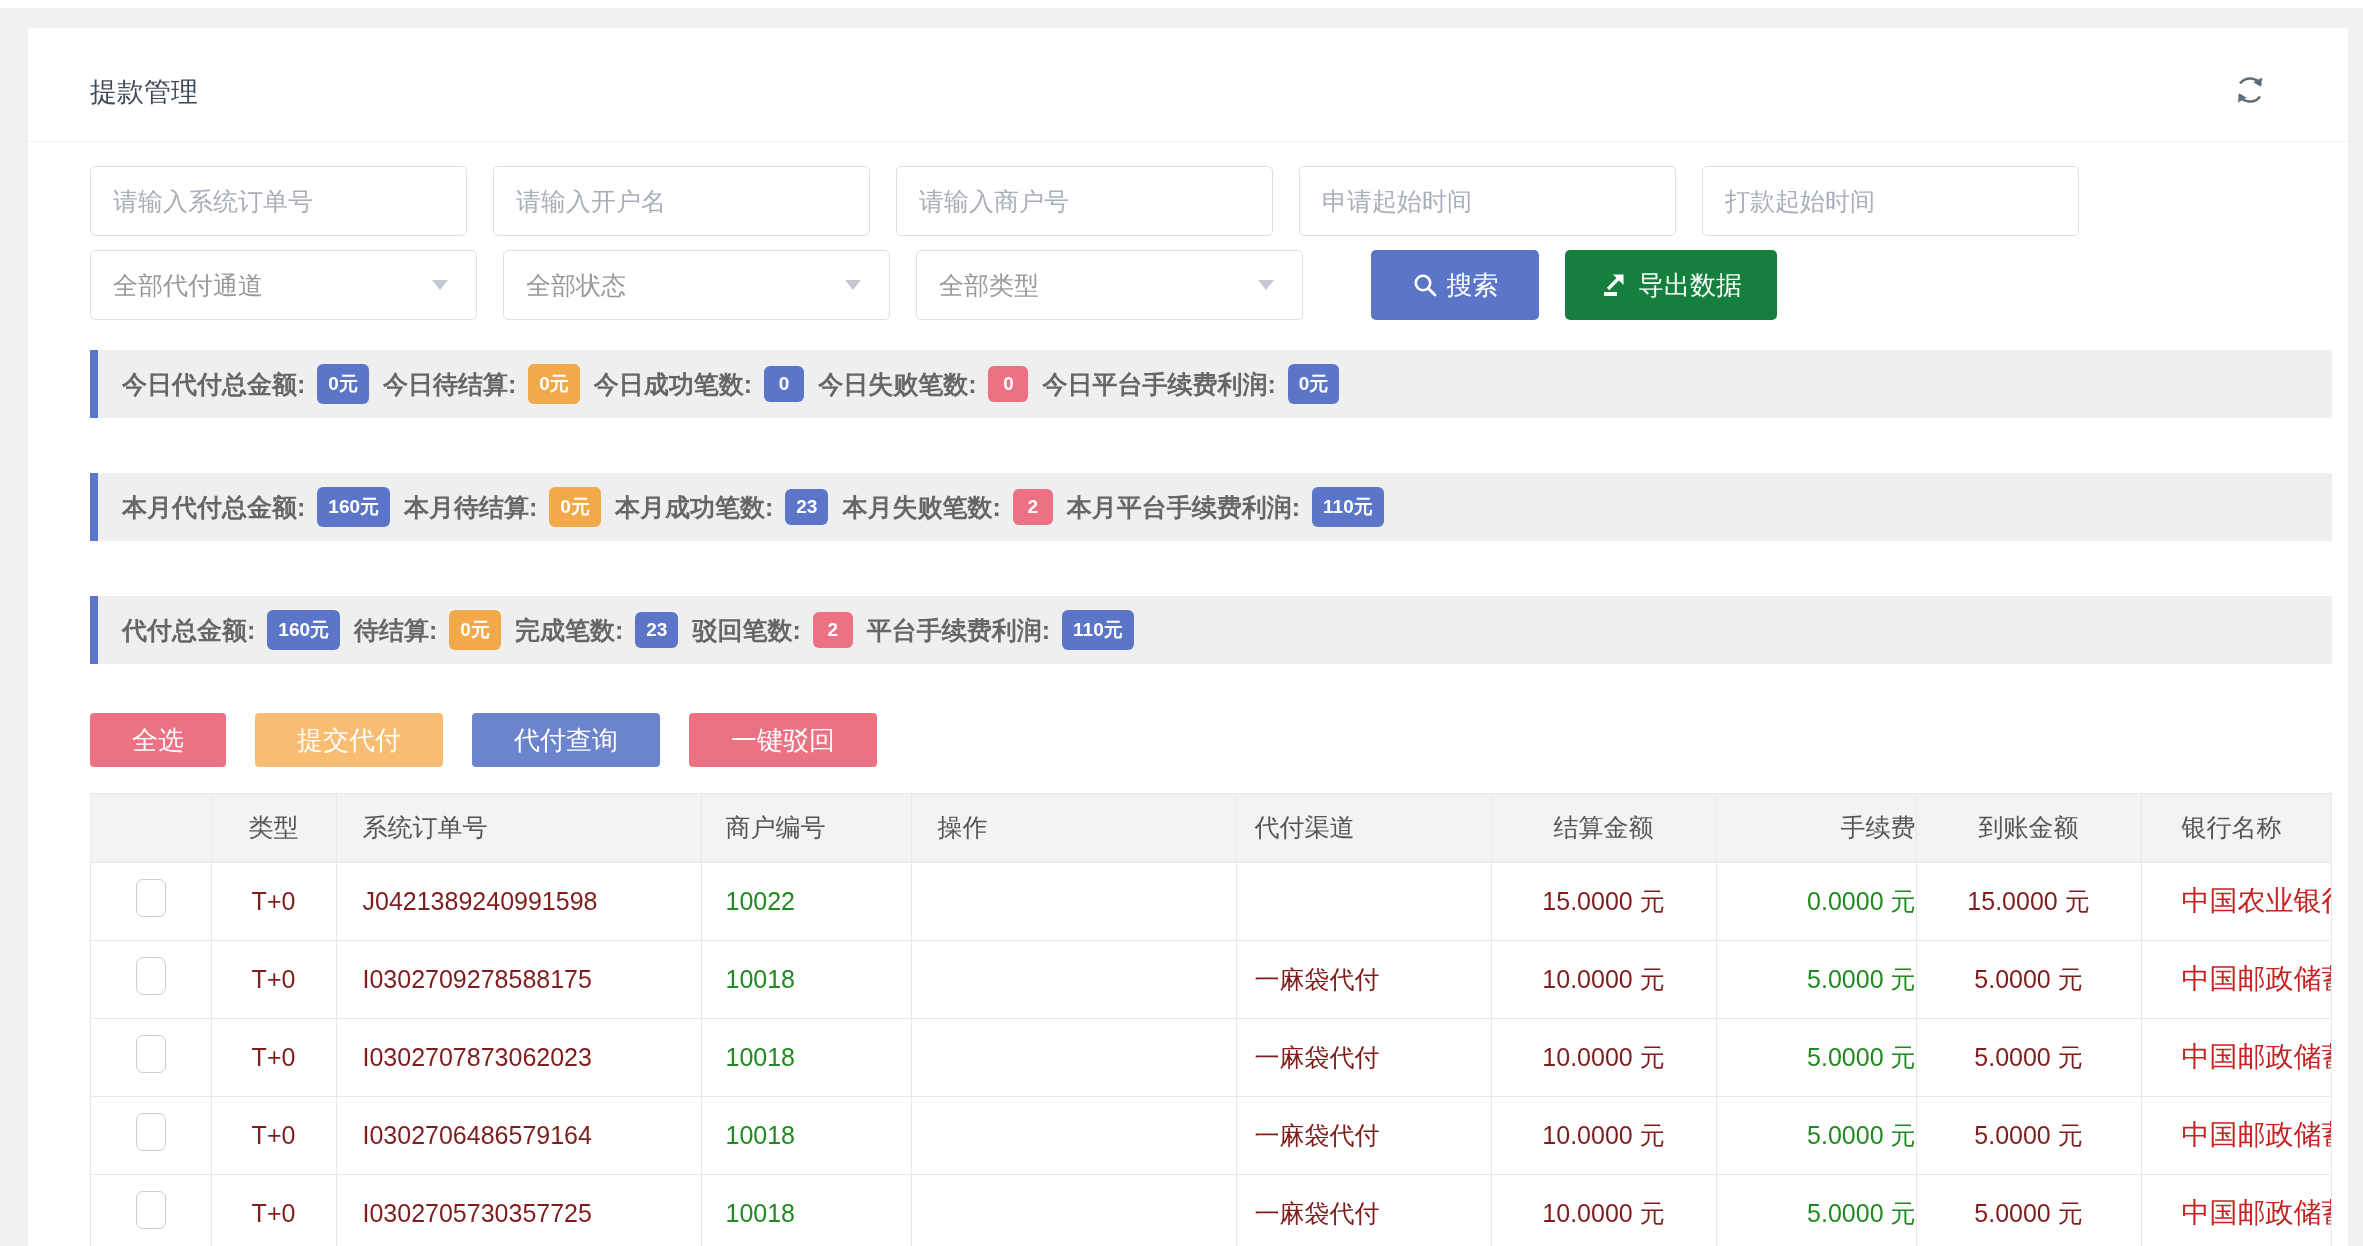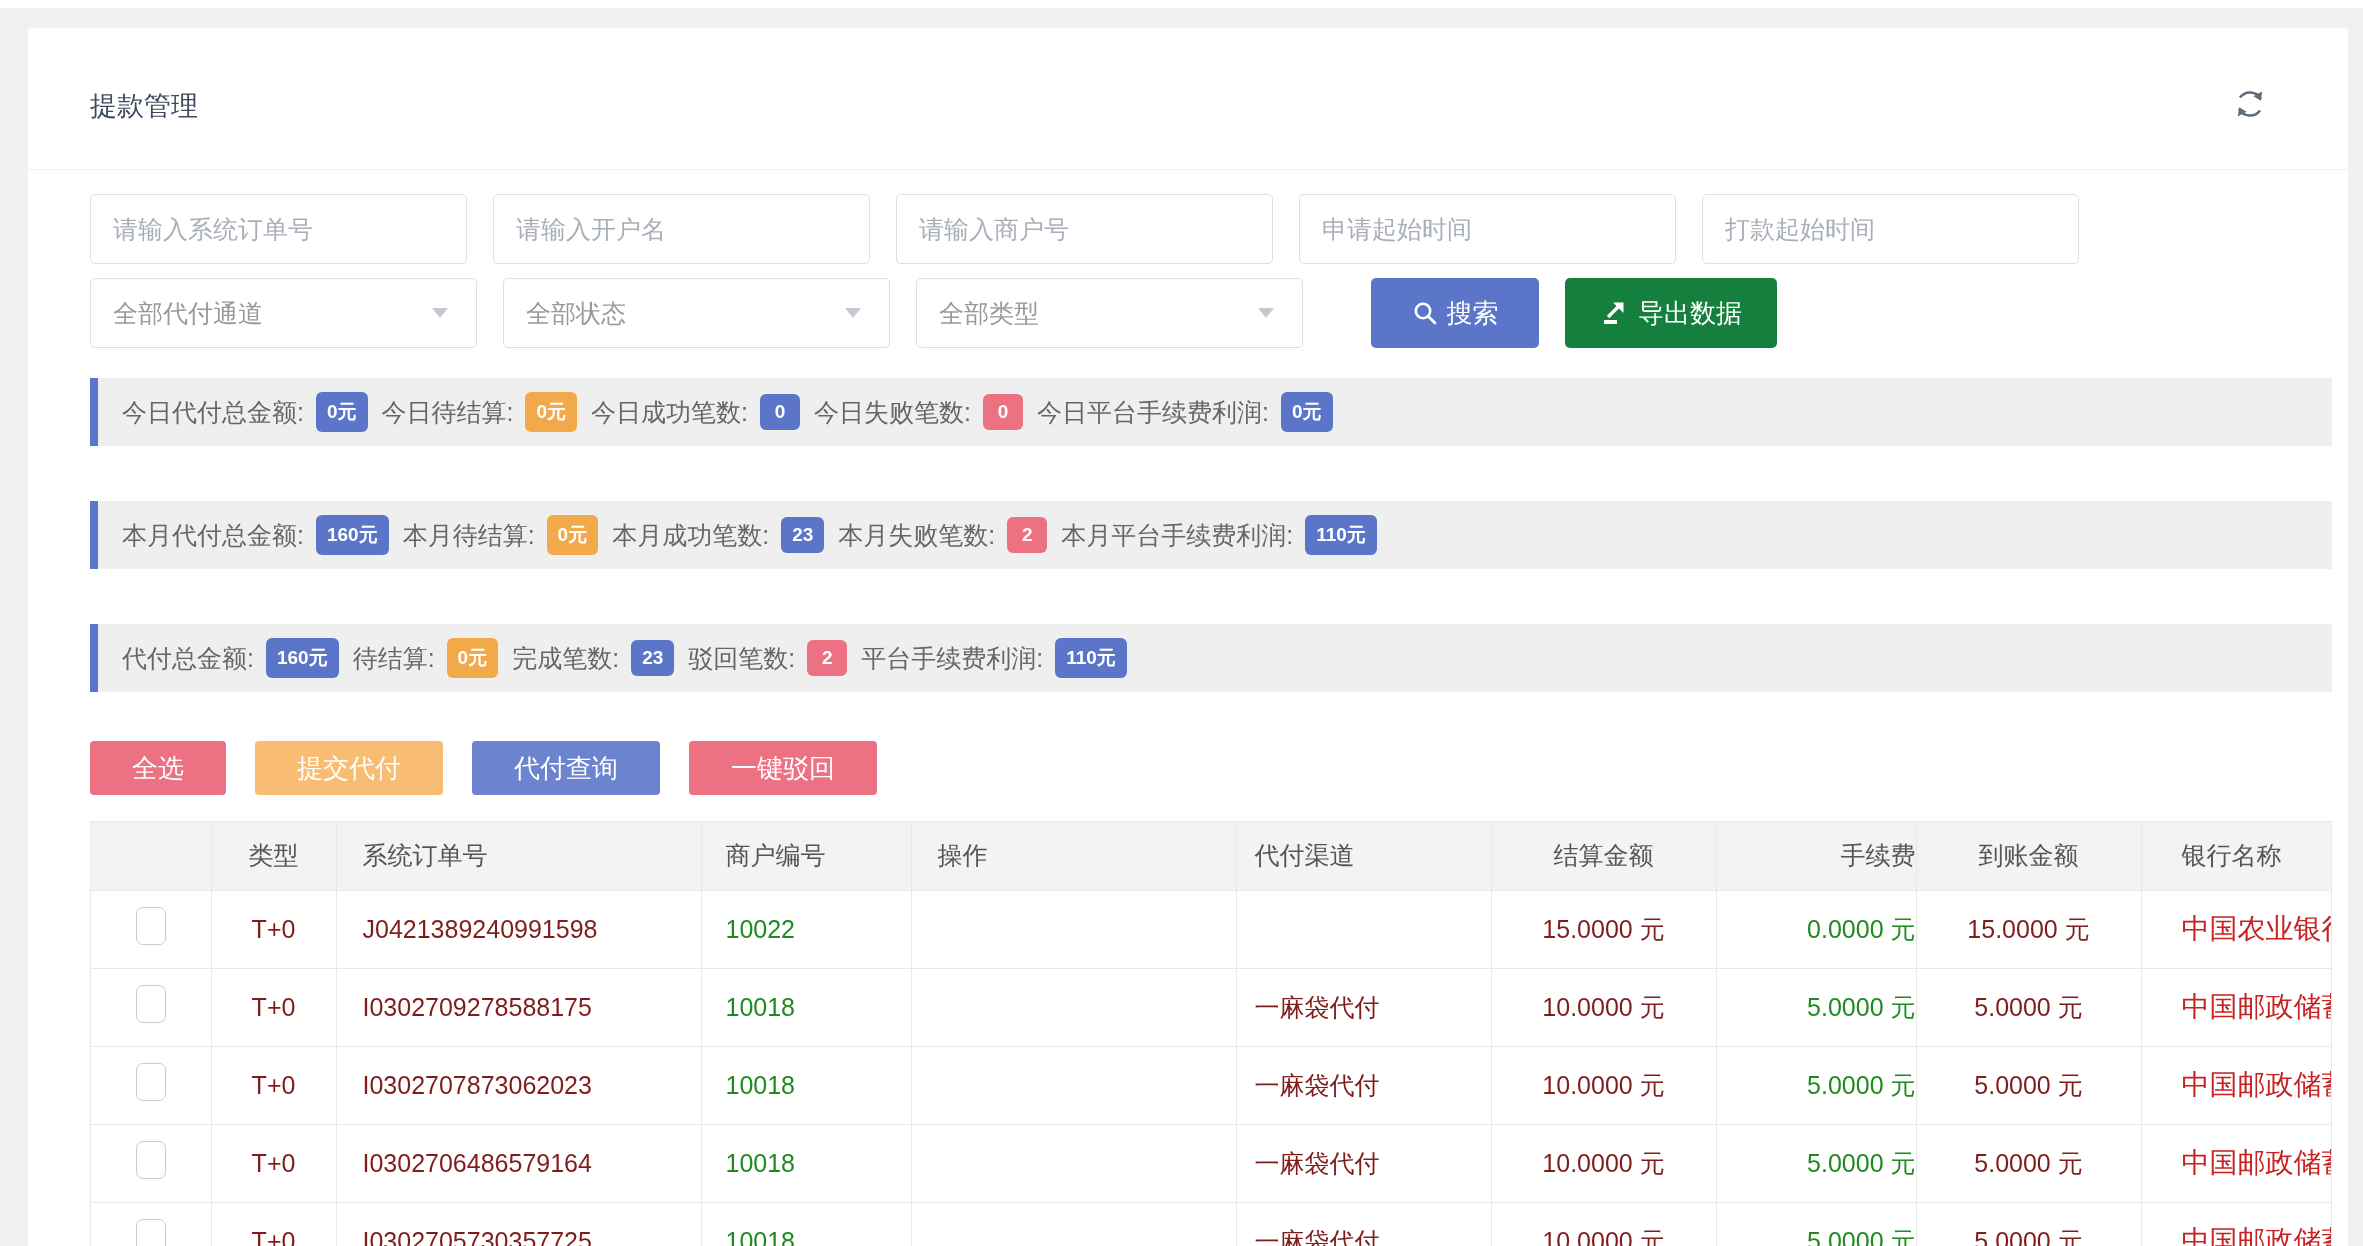--- a/index.html
+++ b/index.html
@@ -1,21 +1,21 @@
 <!DOCTYPE html>
 <html><head>
 <meta charset="utf-8">
 <style>
   * { box-sizing: border-box; margin: 0; padding: 0; }
   html,body { width: 2363px; height: 1246px; overflow: hidden;
     font-family: "Liberation Sans", "DejaVu Sans", sans-serif; background: #f0f2f2; }
   .top-strip { position: absolute; top: 0; left: 0; width: 100%; height: 8px; background: #fff; }
   .card { position: absolute; top: 28px; left: 28px; right: 15px; bottom: -20px;
     background: #fff; border-radius: 4px; overflow: hidden; }
-  .card-header { height: 142px; border-bottom: 1px solid #f0f0f0;
+  .card-header { height: 114px; border-bottom: 1px solid #f0f0f0;
     display: flex; align-items: center; justify-content: space-between;
     padding: 0 62px; padding-top: 14px; gap: 32px; }
   .page-title { font-size: 27px; color: #3d4a5a; }
   .refresh-btn { width: 44px; height: 44px; margin-right: 14px; cursor: pointer;
     display: flex; align-items: center; justify-content: center; }
   .card-body { padding: 10px 16px 0 62px; }
 
   
   .filter-row { display: flex; margin-top: 14px; }
   .f-input { width: 377px; height: 70px; border: 1px solid #dcdfe6; border-radius: 5px;
@@ -35,21 +35,21 @@
   .btn-search { width: 168px; background: #5b76c8; margin-left: 42px; gap: 9px; }
   .btn-export { width: 212px; background: #15803d; margin-left: 26px; gap: 10px; }
 
   
   .stat-bar { margin-top: 55px; height: 68px; background: #efefef;
     border-left: 8px solid #5b76c8; display: flex; align-items: center;
     padding-left: 24px; font-size: 25px; color: #666; }
   .stat-bar:first-child { margin-top: 30px; }
   .stat-items { display: flex; align-items: center; }
   .stat-item { display: flex; align-items: center; margin-right: 14px; }
-  .stat-label { margin-right: 12px; white-space: nowrap; }
+  .stat-label { margin-right: 12px; white-space: nowrap; font-weight: bold; }
   .badge { border-radius: 6px; padding: 7px 11px; min-width: 40px; text-align: center;
     color: #fff; font-size: 19px; font-weight: bold; white-space: nowrap; }
   .badge-blue { background: #5b76c8; }
   .badge-orange { background: #f2a94a; }
   .badge-red { background: #ec7183; }
 
   
   .actions-row { margin-top: 49px; display: flex; gap: 29px; }
   .action-btn { height: 54px; padding: 0 42px; border: none; border-radius: 4px;
     color: #fff; font-size: 26px; font-family: inherit; cursor: pointer; }

